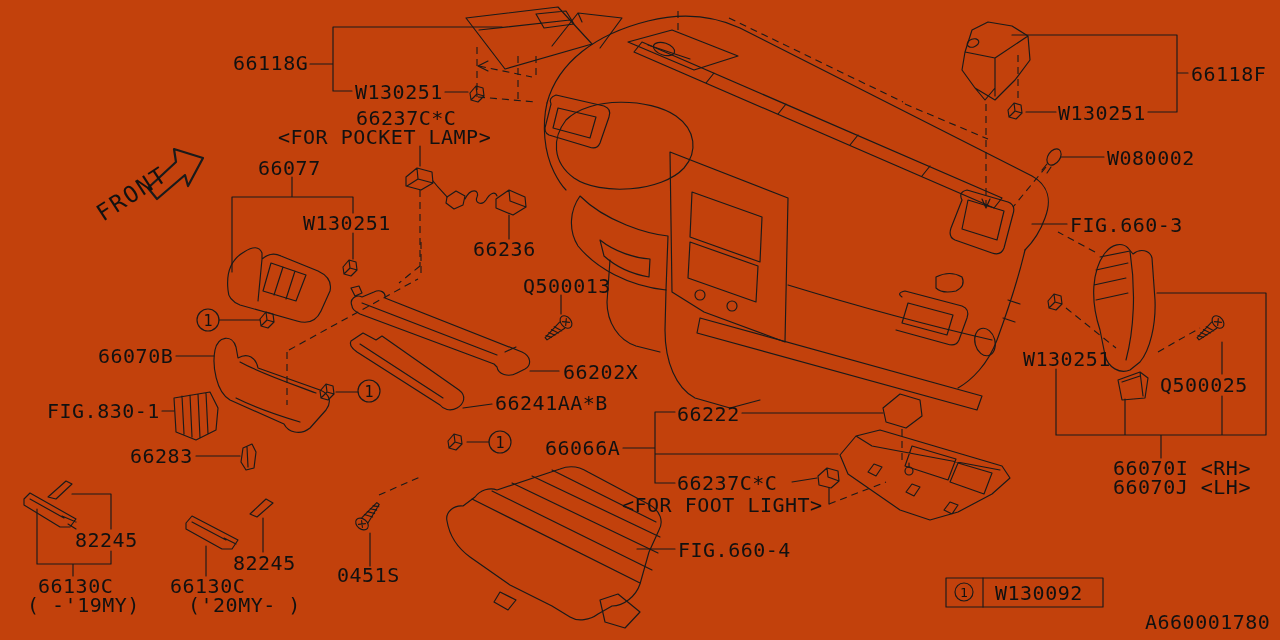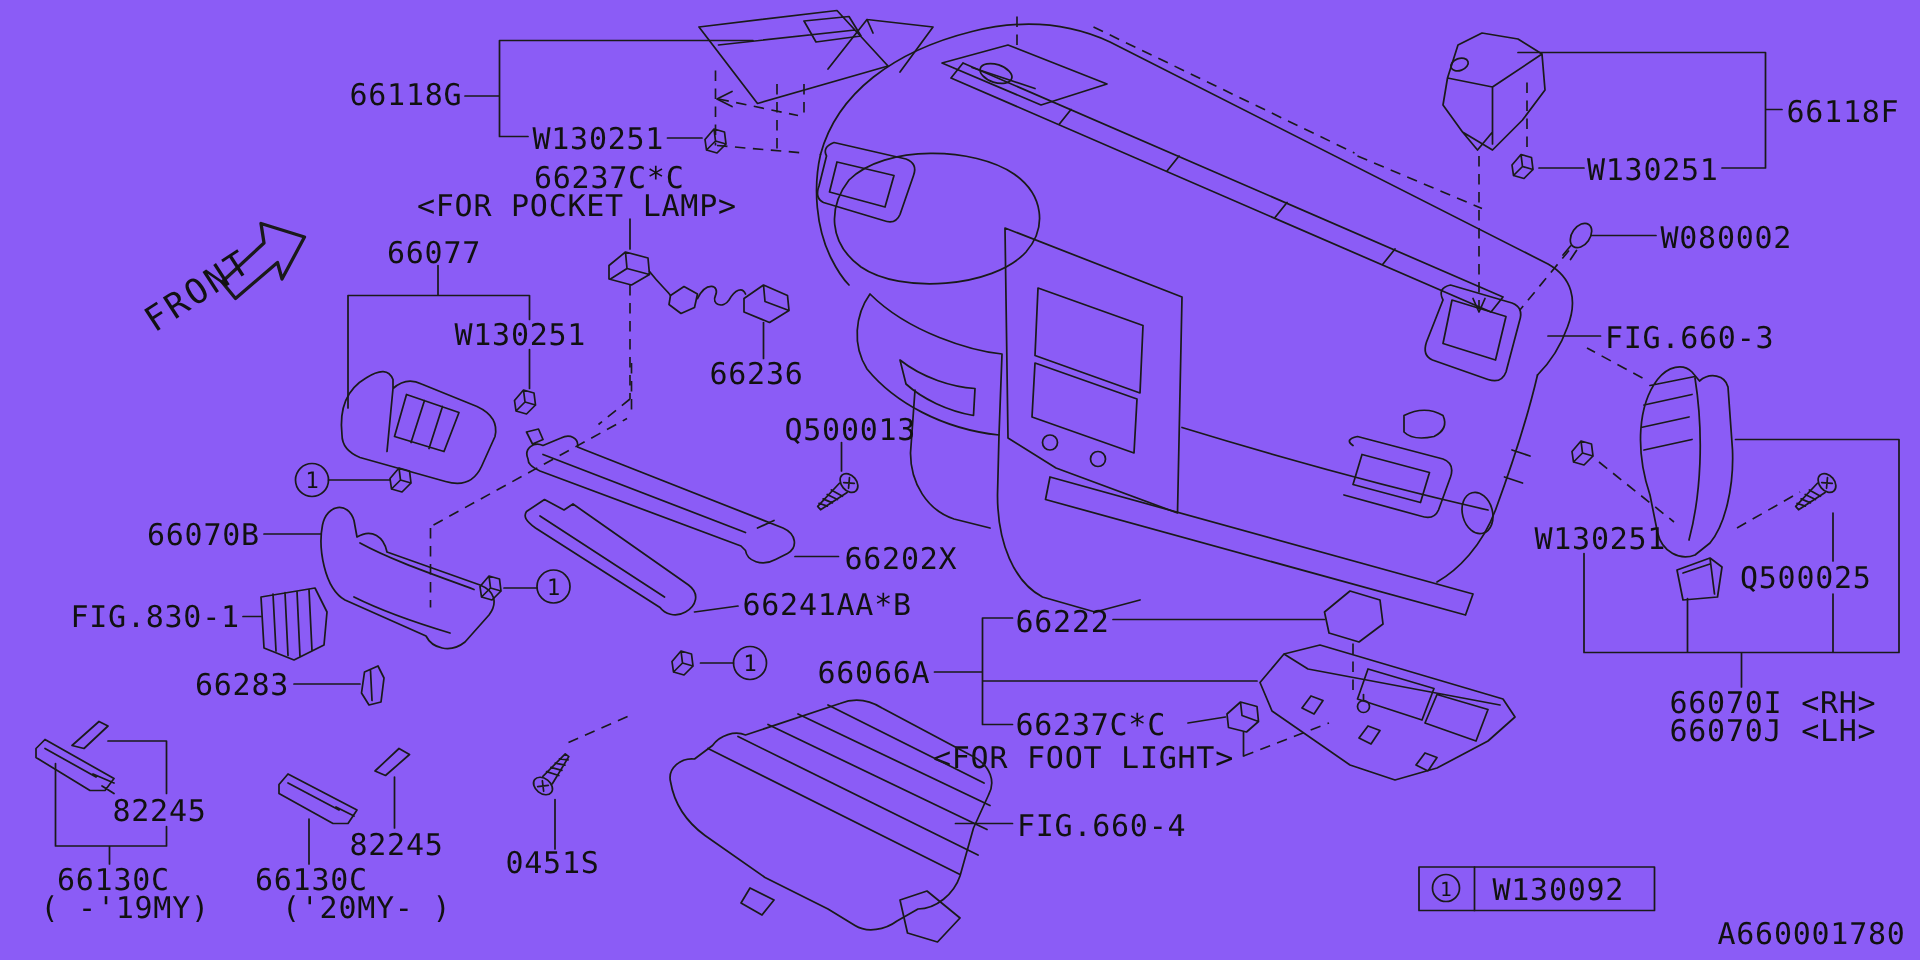--- a/index.html
+++ b/index.html
@@ -1,16 +1,16 @@
 <!DOCTYPE html>
 <html><head>
 <meta charset="utf-8">
 <style>
   html,body{margin:0;padding:0;background:#fff;}
-  .stage{position:relative;width:1280px;height:640px;background:#8b5cf6;overflow:hidden;}
+  .stage{position:relative;width:1280px;height:640px;background:#c2410c;overflow:hidden;}
   svg{position:absolute;left:0;top:0;}
   .ln{fill:none;stroke:#1a1a1a;stroke-width:1.15;stroke-linecap:round;stroke-linejoin:round;}
   .ln2{fill:none;stroke:#1a1a1a;stroke-width:2.2;stroke-linecap:round;stroke-linejoin:round;}
   .dsh{fill:none;stroke:#1a1a1a;stroke-width:1.1;stroke-dasharray:7 5;stroke-linecap:butt;}
   .lbl{font-family:"DejaVu Sans Mono",monospace;font-size:20px;fill:#111;letter-spacing:.5px;}
   .lbl-front{font-family:"DejaVu Sans Mono",monospace;font-size:23px;fill:#111;letter-spacing:2px;}
   .ref{font-family:"DejaVu Sans Mono",monospace;font-size:15px;fill:#111;}
   .ref-s{font-family:"DejaVu Sans Mono",monospace;font-size:13px;fill:#111;}
 </style>
 </head>

